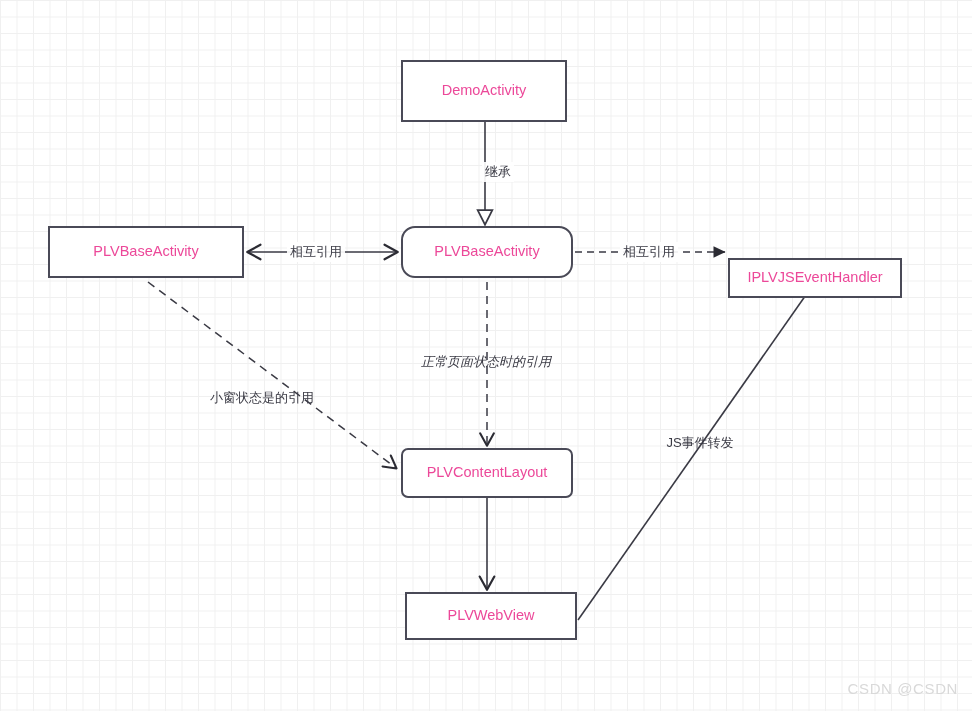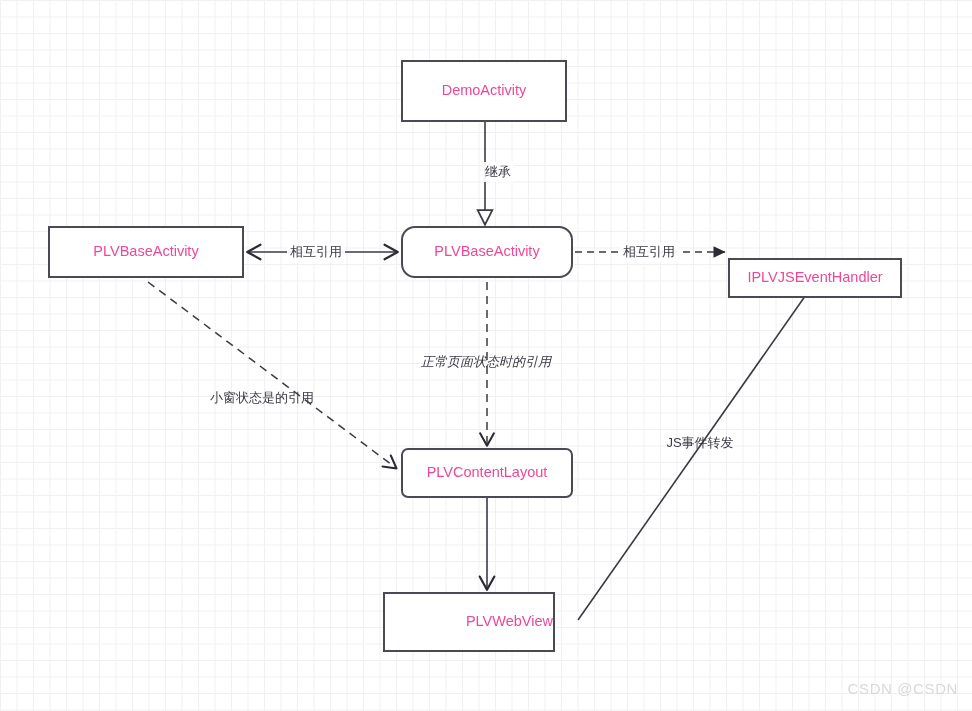--- a/index.html
+++ b/index.html
@@ -127,21 +127,21 @@
   </div>
 
   <div class="node-box" style="left:728px; top:226px; width:174px; height:40px;margin-top:32px;">
     <span>IPLVJSEventHandler</span>
   </div>
 
   <div class="node-box" style="left:401px; top:448px; width:172px; height:50px;border-radius:7px;">
     <span>PLVContentLayout</span>
   </div>
 
-  <div class="node-box" style="left:383px; top:592px; width:172px; height:60px;align-items:flex-end;">
+  <div class="node-box" style="left:405px; top:592px; width:172px; height:48px;">
     <span>PLVWebView</span>
   </div>
 
   <div class="edge-label" style="left:498px; top:172px;">继承</div>
 
   <div class="edge-label" style="left:316px; top:252px;text-align:center;">相互引用</div>
 
   <div class="edge-label" style="left:649px; top:252px;">相互引用</div>
 
   <div class="edge-label plain" style="left:262px; top:366px;margin-top:32px;">小窗状态是的引用</div>

